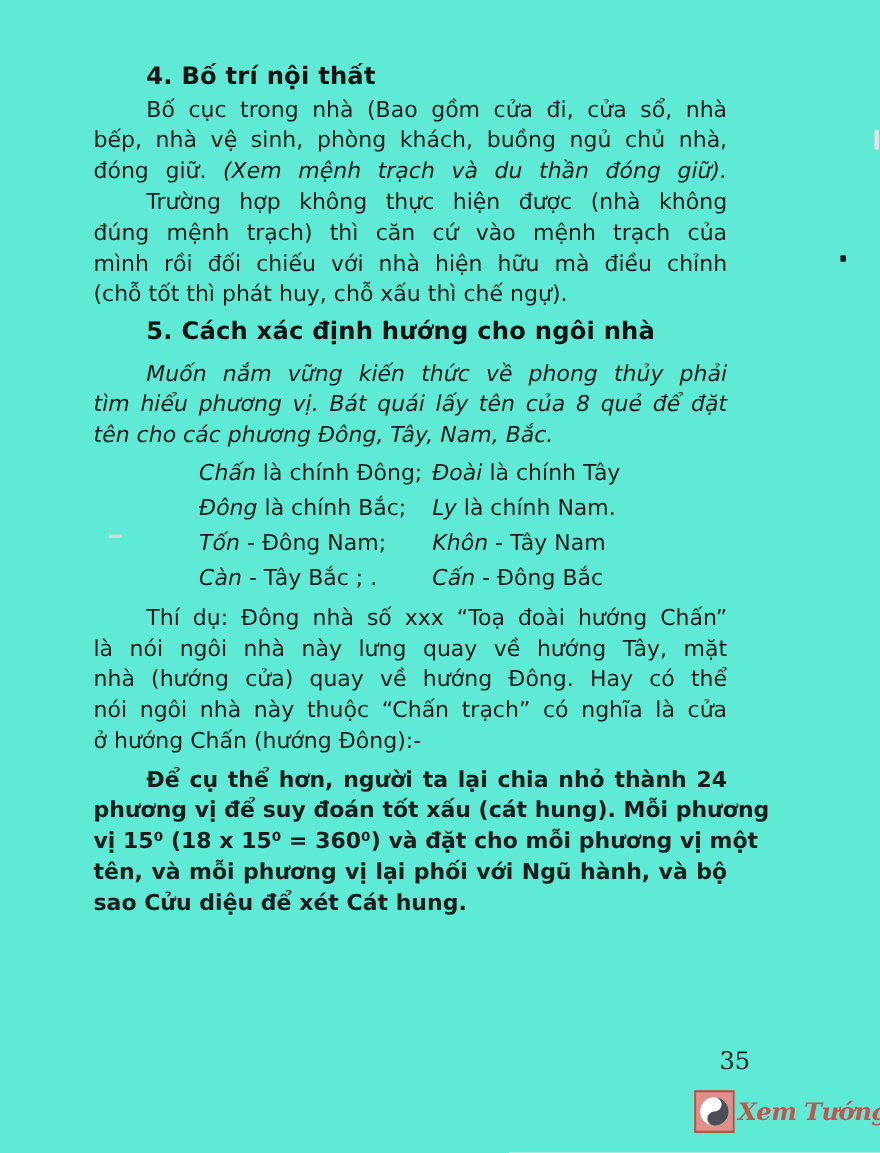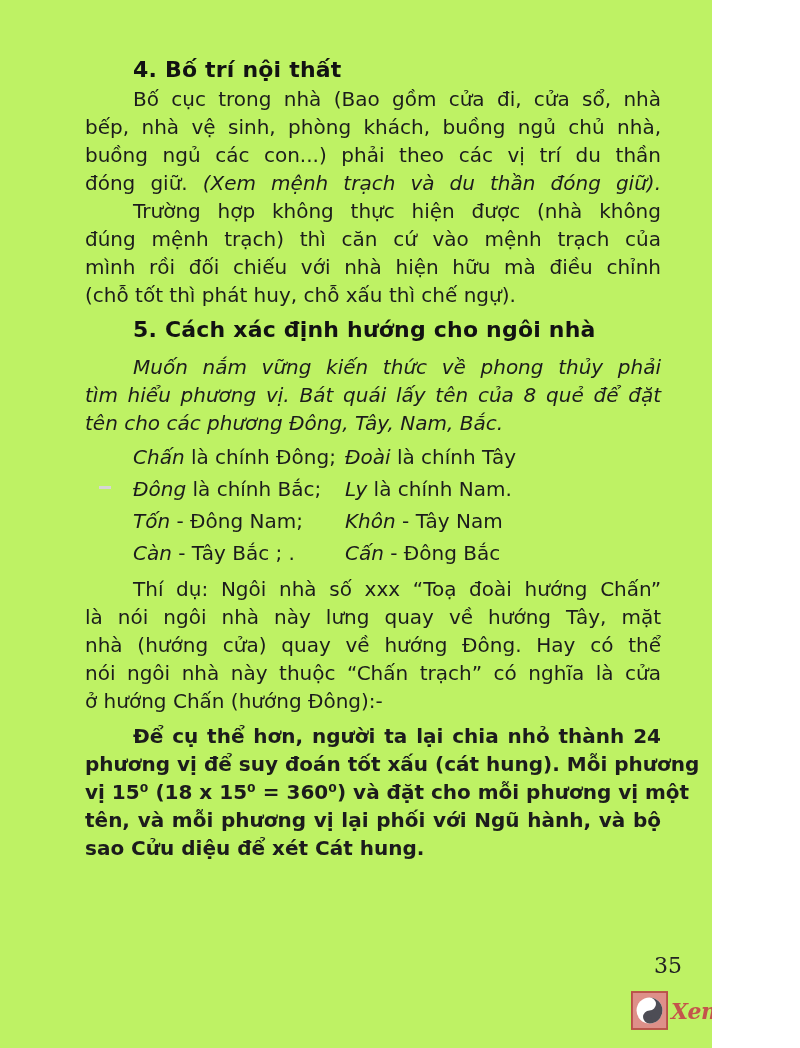--- a/index.html
+++ b/index.html
@@ -1,19 +1,19 @@
 <!DOCTYPE html>
 <html><head>
 <meta charset="utf-8">
 <style>
   html,body{margin:0;padding:0;background:#ffffff;}
   .page{
     position:relative;
-    width:712px;height:1048px;
-    background:#bef264;
+    width:800px;height:1048px;
+    background:#5eead4;
     overflow:hidden;
     font-family:"DejaVu Sans","Liberation Sans",sans-serif;
     color:#1c1c1c;
   }
   .content{
     position:absolute;left:85px;top:55px;width:576px;
   }
   .heading{
     font-size:22px;font-weight:700;color:#121212;
     padding-left:48px;line-height:30px;
@@ -37,21 +37,21 @@
   }
   .indent{padding-left:48px;}
   .it{font-style:italic;}
   .trigrams{margin-top:4px;}
   .trow{
     display:flex;
     padding-left:48px;
     font-size:20px;line-height:32px;
     white-space:nowrap;
   }
-  .tcell-left{width:212px;flex:0 0 212px;}
+  .tcell-left{width:212px;flex:0 0 212px;margin-left:48px;}
   .pagenum{
     position:absolute;left:637px;top:953px;
     font-size:22px;color:#222;
     font-family:"DejaVu Serif","Liberation Serif",serif;
     margin-left:17px;
   }
   .watermark{
     position:absolute;left:631px;top:991px;
     display:flex;align-items:center;gap:3px;
   }
@@ -82,21 +82,20 @@
 
 <div class="page">
 
   <div class="content">
 
     <div class="heading">4. Bố trí nội thất</div>
 
     <div class="para p1">
       <div class="line just indent">Bố cục trong nhà (Bao gồm cửa đi, cửa sổ, nhà</div>
       <div class="line just">bếp, nhà vệ sinh, phòng khách, buồng ngủ chủ nhà,</div>
-      <div class="line just">buồng ngủ các con...) phải theo các vị trí du thần</div>
       <div class="line just"><span>đóng giữ. </span><span class="it">(Xem mệnh trạch và du thần đóng giữ).</span></div>
     </div>
 
     <div class="para p2">
       <div class="line just indent">Trường hợp không thực hiện được (nhà không</div>
       <div class="line just">đúng mệnh trạch) thì căn cứ vào mệnh trạch của</div>
       <div class="line just">mình rồi đối chiếu với nhà hiện hữu mà điều chỉnh</div>
       <div class="line">(chỗ tốt thì phát huy, chỗ xấu thì chế ngự).</div>
     </div>
 
@@ -121,21 +120,21 @@
         <div class="tcell-left"><span class="it">Tốn</span><span> - Đông Nam;</span></div>
         <div><span class="it">Khôn</span><span> - Tây Nam</span></div>
       </div>
       <div class="trow">
         <div class="tcell-left"><span class="it">Càn</span><span> - Tây Bắc ; .</span></div>
         <div><span class="it">Cấn</span><span> - Đông Bắc</span></div>
       </div>
     </div>
 
     <div class="para p5">
-      <div class="line just indent">Thí dụ: Ngôi nhà số xxx “Toạ đoài hướng Chấn”</div>
+      <div class="line just indent">Thí dụ: Đông nhà số xxx “Toạ đoài hướng Chấn”</div>
       <div class="line just">là nói ngôi nhà này lưng quay về hướng Tây, mặt</div>
       <div class="line just">nhà (hướng cửa) quay về hướng Đông. Hay có thể</div>
       <div class="line just">nói ngôi nhà này thuộc “Chấn trạch” có nghĩa là cửa</div>
       <div class="line">ở hướng Chấn (hướng Đông):-</div>
     </div>
 
     <div class="para p6">
       <div class="line just indent">Để cụ thể hơn, người ta lại chia nhỏ thành 24</div>
       <div class="line just">phương vị để suy đoán tốt xấu (cát hung). Mỗi phương</div>
       <div class="line just">vị 15⁰ (18 x 15⁰ = 360⁰) và đặt cho mỗi phương vị một</div>

